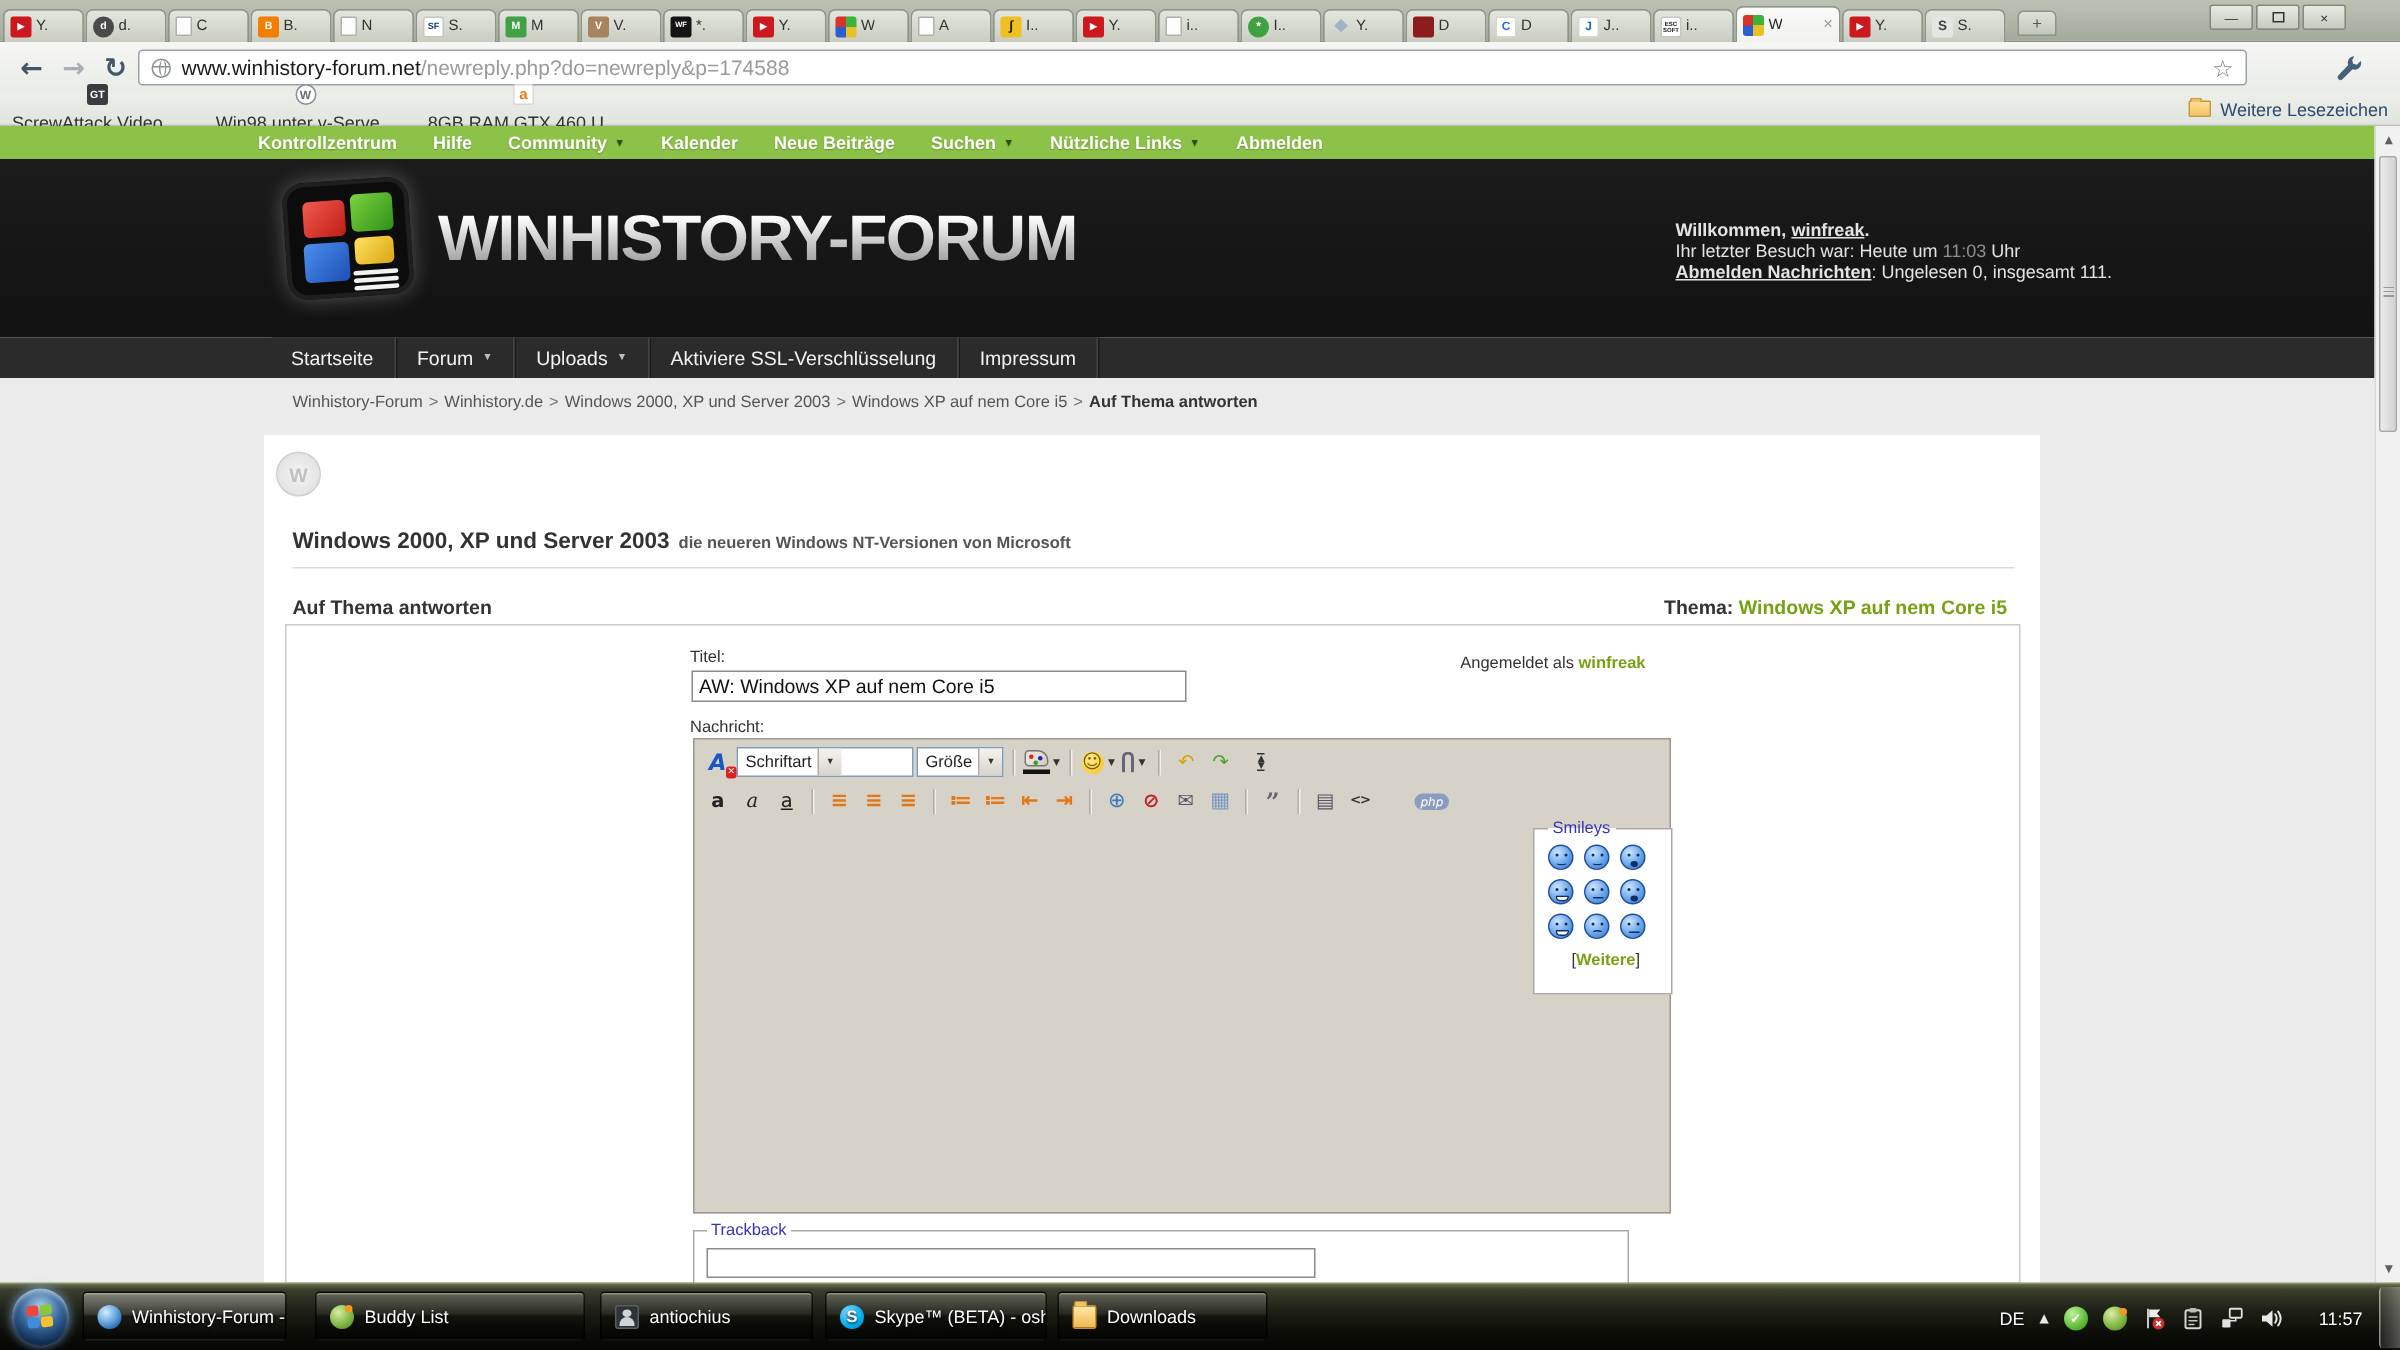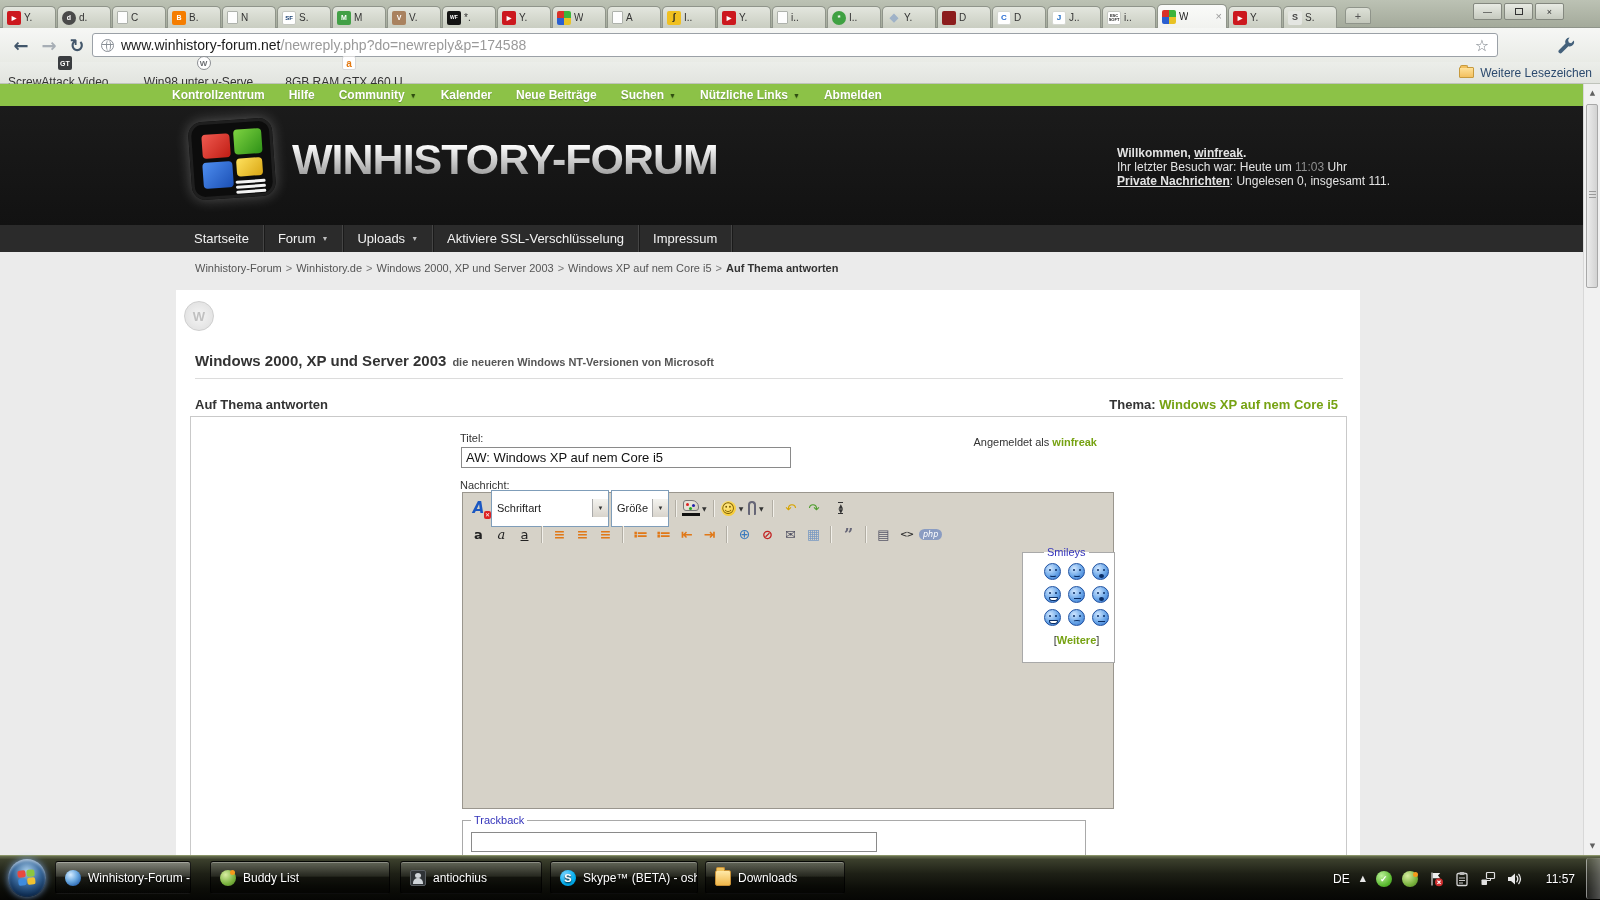--- a/index.html
+++ b/index.html
@@ -149,26 +149,26 @@
   .g-bold{font-weight:bold;color:#222;}
   .g-italic{font-style:italic;font-family:"DejaVu Serif",serif;color:#222;}
   .g-under{text-decoration:underline;color:#222;}
   .g-orange{color:#e07818;font-weight:bold;font-size:14px;}
   .g-red{color:#c22222;font-weight:bold;}
   .g-globe{color:#3a7abd;font-size:14px;}
   .g-dark{color:#556;}
   .g-img{color:#7a9ac2;font-size:14px;}
   .g-quote{font-family:"DejaVu Serif",serif;font-weight:bold;font-size:16px;color:#667;}
   .g-code{font-size:9px;font-weight:bold;color:#333;letter-spacing:-1px;}
-  .g-php{font-size:8px;font-style:italic;color:#fff;background:#8a9cc2;border-radius:7px;padding:1px 4px;}
+  .g-php{font-size:8px;font-style:italic;color:#fff;background:#8a9cc2;border-radius:7px;padding:1px 4px;margin-left:24px;}
   .rmf{color:#1a57c2;font-weight:bold;font-style:italic;font-size:15px;}
   .rmf::after{content:"✕";position:absolute;right:-2px;bottom:0;background:#d22;color:#fff;
     font-size:6px;font-style:normal;border-radius:2px;padding:0 1px;line-height:1.3;}
-  .ed-select{height:37px;background:#fff;border:1px solid #7f9db9;display:flex;align-items:center;
-    font-size:11px;color:#222;padding-left:5px;justify-content:space-between;}
+  .ed-select{height:20px;background:#fff;border:1px solid #7f9db9;display:flex;align-items:center;
+    font-size:11px;color:#222;padding-left:5px;}
   .ed-select .arrow{width:16px;height:18px;margin-left:4px;background:linear-gradient(180deg,#f4f3ef,#d8d4cc);
     border-left:1px solid #aaa;display:flex;align-items:center;justify-content:center;font-size:6px;color:#333;}
   .tcaret{font-size:6px;color:#333;margin-left:3px;}
   .pal{width:16px;height:11px;border-radius:3px 7px 3px 3px;border:1px solid #777;position:relative;
     background:linear-gradient(135deg,#e6e2d8 45%,#cfc8bc);margin-bottom:5px;}
   .pal::before{content:"";position:absolute;left:2px;top:2px;width:3px;height:3px;border-radius:50%;
     background:#d22;box-shadow:6px 1px 0 #22a,3px 4px 0 #2a2;}
   .pal::after{content:"";position:absolute;left:-2px;right:-2px;bottom:-6px;height:3px;background:#111;}
   .smfc{color:#c29c12;background:radial-gradient(circle at 35% 30%,#ffe98a,#f4c21a);border-radius:50%;
     width:15px;height:15px;display:flex;align-items:center;justify-content:center;font-size:13px;color:#7a5c00;}
@@ -180,21 +180,21 @@
   #edtext{position:absolute;left:10px;top:59px;width:540px;height:243px;background:#fff;
     border:1px solid #7f9db9;box-shadow:inset 1px 1px 0 #e8e8e8;padding:2px 6px;
     font-size:13px;line-height:19px;color:#111;white-space:pre-wrap;overflow:hidden;
     font-family:"Liberation Sans",sans-serif;}
   #edgrip{position:absolute;right:1px;bottom:1px;width:11px;height:11px;
     background:repeating-linear-gradient(135deg,#fff 0 2px,#9aa 2px 3px);
     clip-path:polygon(100% 0,100% 100%,0 100%);}
 
   
   #smileybox{position:absolute;left:1022px;top:546px;width:93px;height:117px;border:1px solid #a9a9a9;
-    margin:0;padding:2px 0 0 16px;background:#fff;}
+    margin:0;padding:2px 0 0 4px;background:#fff;}
   #smileybox legend{font-size:11px;color:#3434bb;padding:0 3px;margin-left:5px;}
   #smileygrid{display:grid;grid-template-columns:repeat(3,17px);gap:6px 7px;padding:3px 0 0 5px;}
   .smiley{width:17px;height:17px;border-radius:50%;position:relative;display:inline-block;
     background:radial-gradient(circle at 35% 30%,#cfe6ff,#6aa6e8 55%,#3372cc);border:1px solid #1d4fa0;}
   .smiley::before{content:"";position:absolute;left:4px;top:5px;width:2px;height:2px;border-radius:50%;
     background:#0b2e66;box-shadow:6px 0 0 #0b2e66;}
   .mouth{position:absolute;left:4px;top:9px;width:8px;height:4px;}
   .m-smile{border:1.5px solid transparent;border-bottom:1.5px solid #0b2e66;border-radius:50%;}
   .m-flat{top:11px;height:0;border-bottom:1.5px solid #0b2e66;width:7px;left:5px;}
   .m-open{left:6px;top:10px;width:5px;height:4px;border-radius:50%;background:#0b2e66;}
@@ -457,21 +457,21 @@
           <b style="top:66px"></b>
           <b style="top:71px"></b>
       </div>
       <div id="logotext">
         <div class="lt1">WINHISTORY-FORUM</div>
       </div>
     </div>
     <div id="welcome">
       <div class="w1"><span>Willkommen, </span><span class="uline">winfreak</span><span>.</span></div>
       <div><span>Ihr letzter Besuch war: Heute um </span><span class="dim">11:03</span><span> Uhr</span></div>
-      <div><span class="uline w1">Private Nachrichten</span><span>: Ungelesen 0, insgesamt 111.</span></div>
+      <div><span class="uline w1">Abmelden Nachrichten</span><span>: Ungelesen 0, insgesamt 111.</span></div>
     </div>
   </div>
 
   <div id="mainnav">
       <div class="mnav-item">
         <span>Startseite</span>
       </div>
       <div class="mnav-item">
         <span>Forum</span>
         <span class="mcaret">▼</span>

